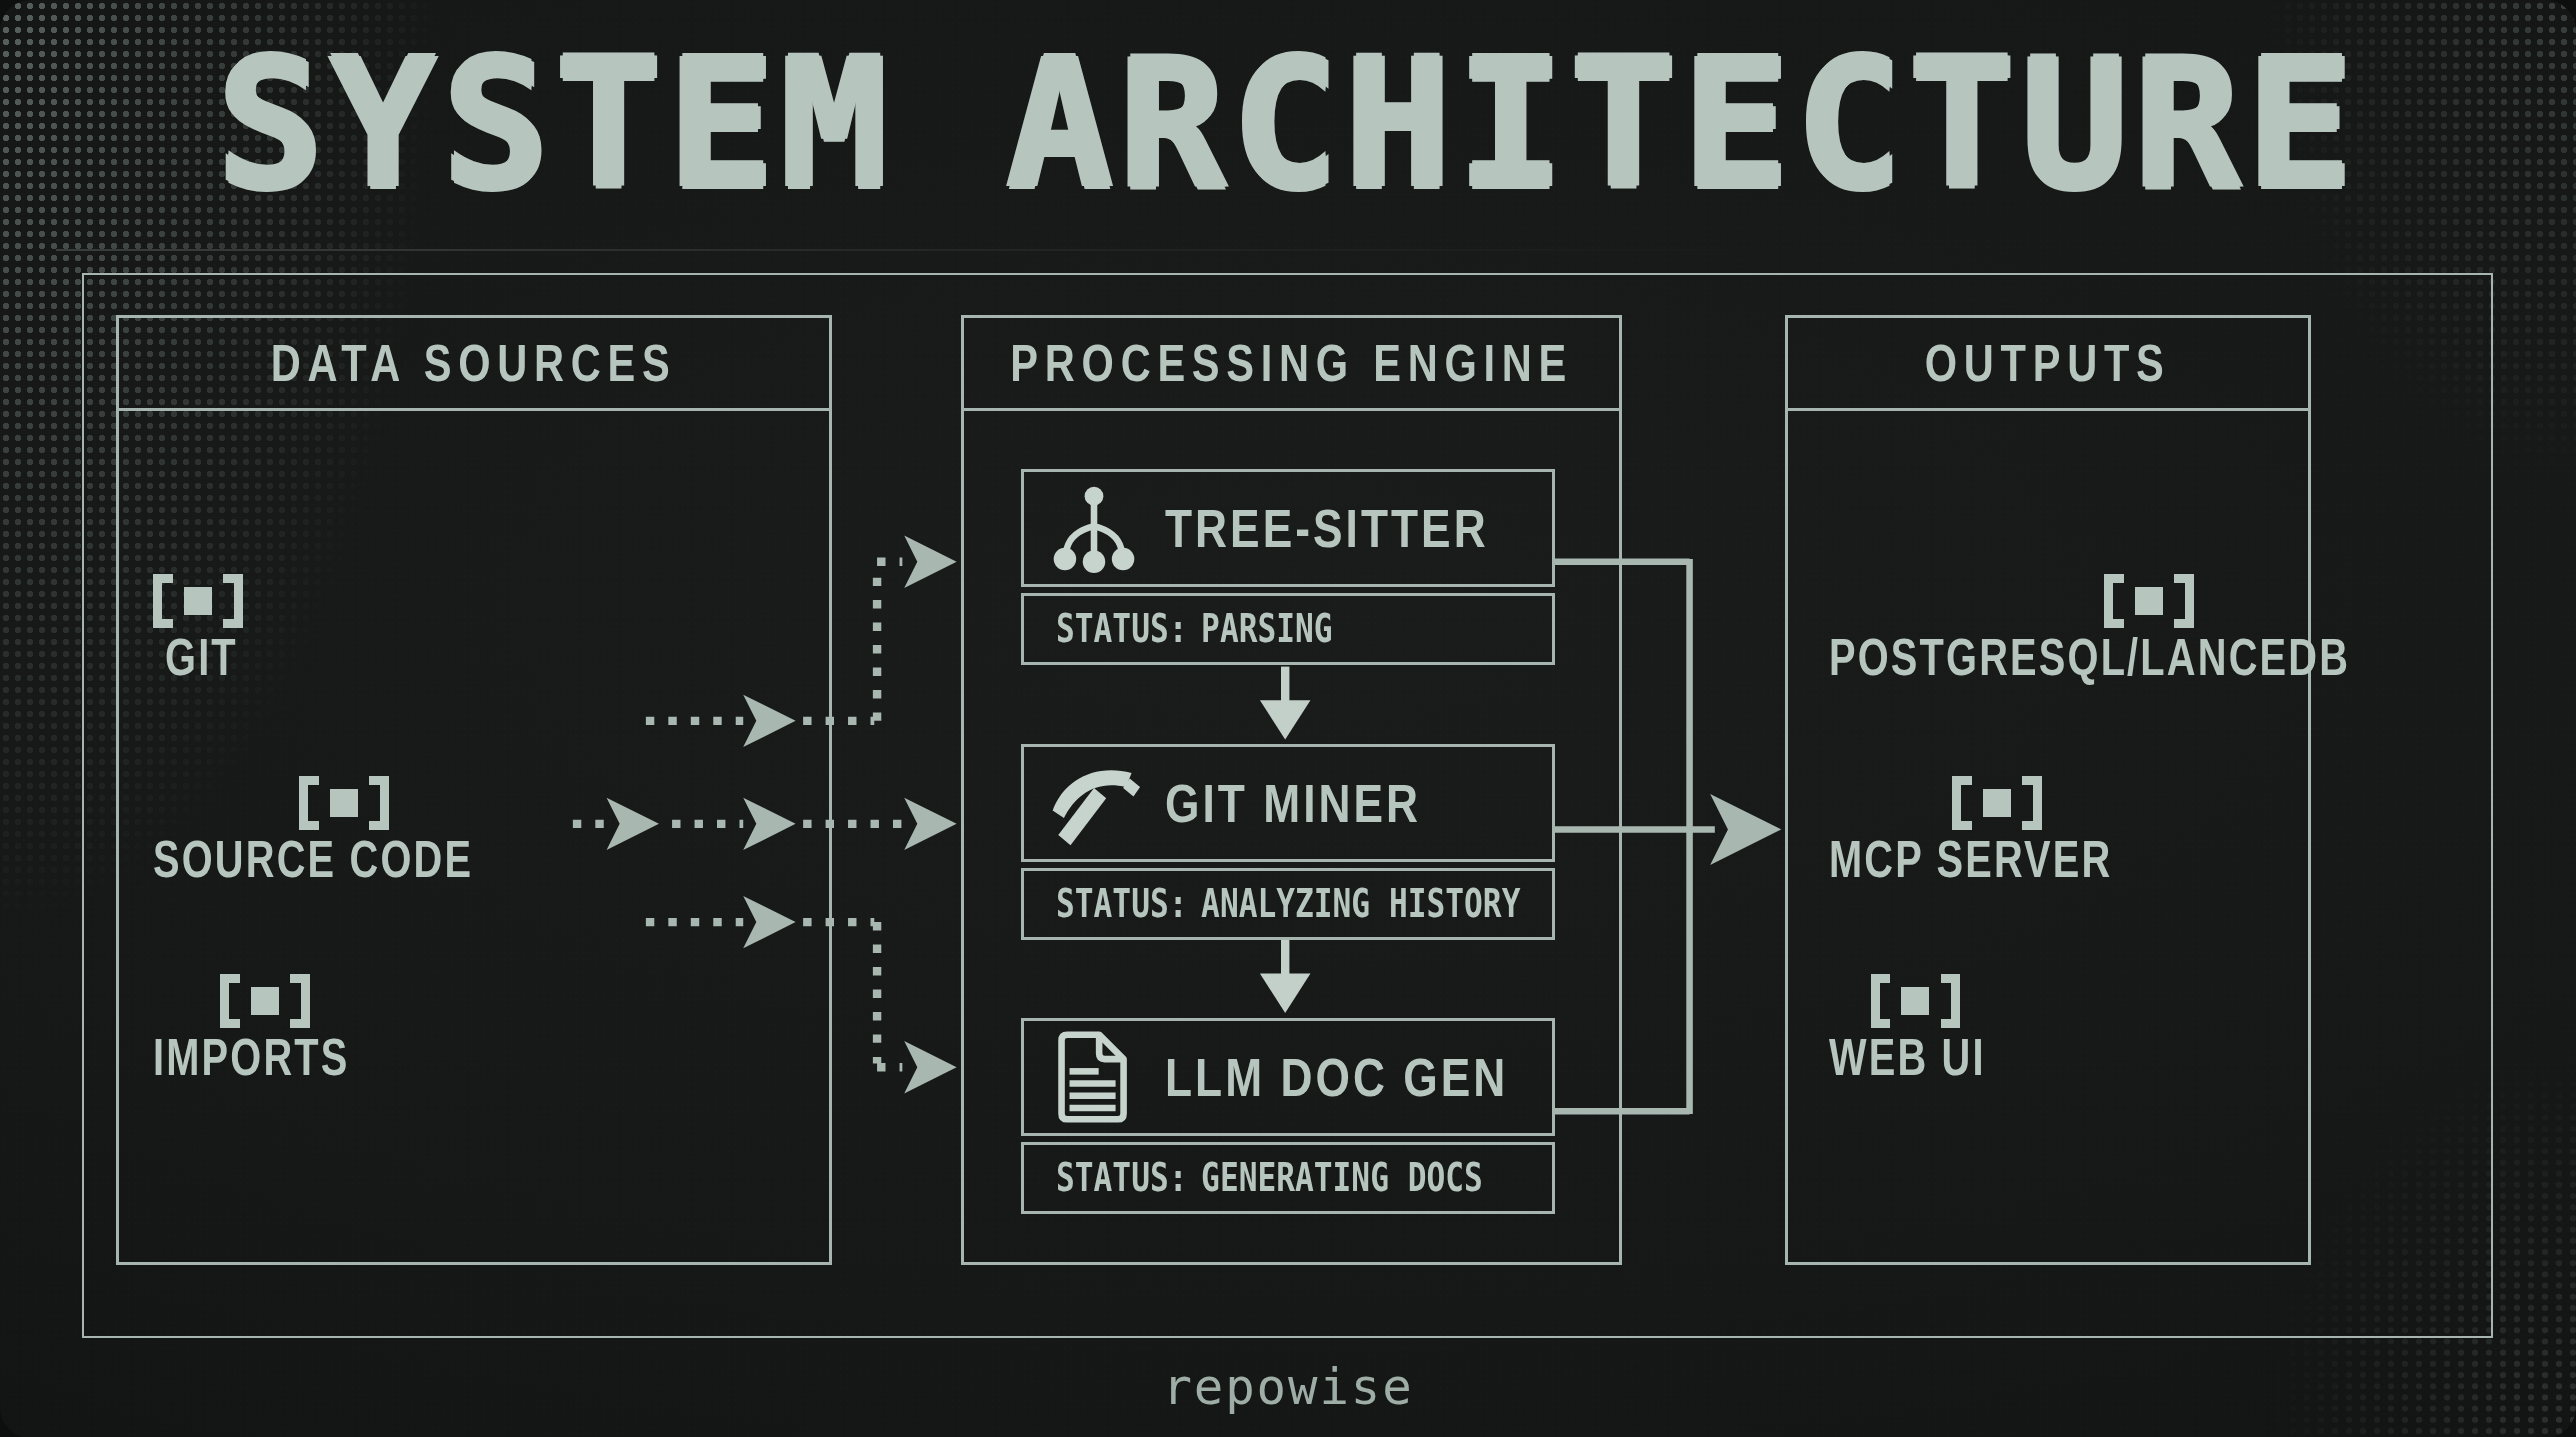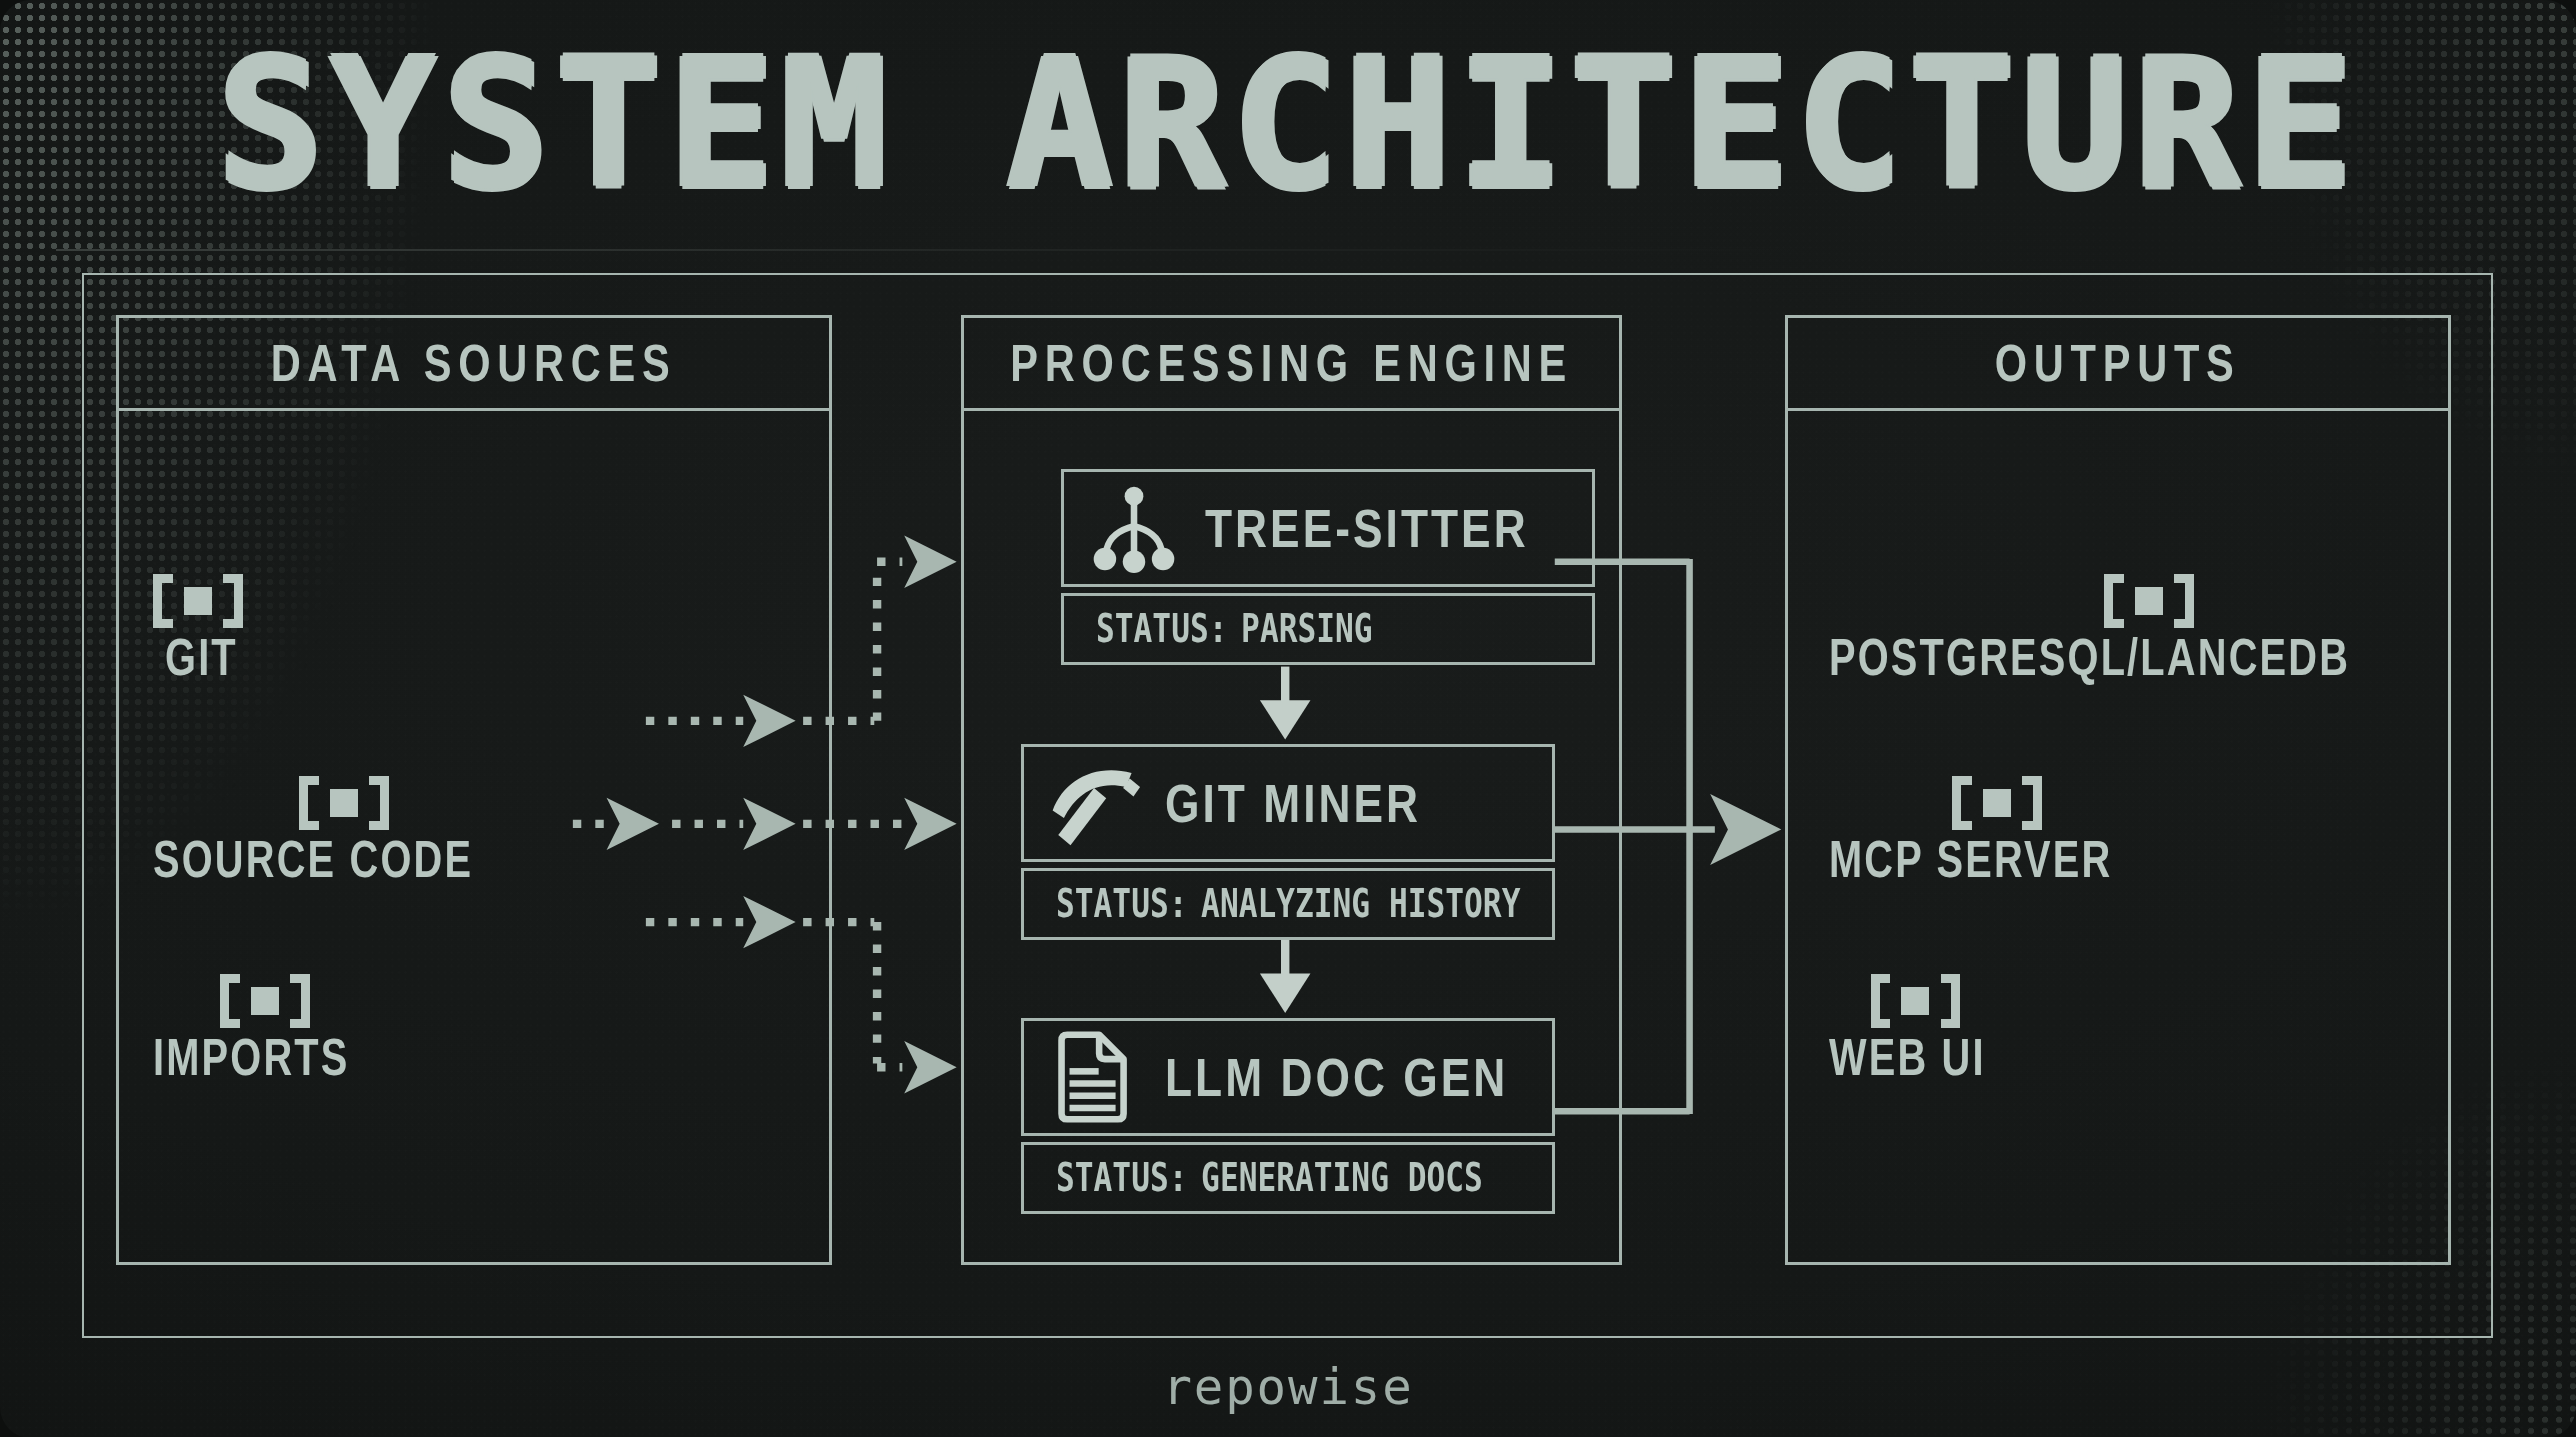--- a/index.html
+++ b/index.html
@@ -43,38 +43,38 @@
   }
   .footer{
     position:absolute;left:0;top:1359px;width:100%;text-align:center;
     font-family:"DejaVu Sans Mono",monospace;font-size:49px;color:var(--dim);letter-spacing:1.9px;
   }
   
   .frame{position:absolute;left:82px;top:273px;width:2407px;height:1061px;border:2.8px solid var(--line);}
   .panel{position:absolute;top:315px;height:950px;border:3.7px solid var(--line);box-sizing:border-box;}
   .panel-data{left:116px;width:716px;}
   .panel-proc{left:961px;width:661px;}
-  .panel-out{left:1785px;width:666px;}
+  .panel-out{left:1785px;width:526px;}
   .panel-header{height:90px;border-bottom:3.7px solid var(--line);display:flex;align-items:center;justify-content:center;}
   .cond{display:inline-block;transform:scaleX(.8);transform-origin:left center;white-space:nowrap;}
   .cond-c{transform-origin:center center;}
   .hdr-txt{font-weight:700;font-size:52px;letter-spacing:8.4px;color:var(--ink);}
   
   .item{position:absolute;display:flex;align-items:center;height:60px;flex-direction:column;}
   .panel-data .item{left:34px;}
   .panel-out .item{left:41px;}
   .item-1{top:256px;} .item-2{top:458px;} .item-3{top:656px;}
   .bracket{display:flex;align-items:center;margin-right:28px;}
   .br-l,.br-r{width:19.7px;height:54px;box-sizing:border-box;border:9.4px solid var(--ink);}
   .br-l{border-right:none;} .br-r{border-left:none;}
   .sq{width:28px;height:28px;background:var(--ink);margin:0 11.2px;}
   .lbl{font-weight:700;font-size:51px;letter-spacing:2.8px;color:var(--ink);transform:scaleX(.78);}
   
   .module{position:absolute;left:57px;width:534px;}
-  .mod-1{top:151px;margin-left:40px;} .mod-2{top:426px;} .mod-3{top:700px;}
+  .mod-1{top:151px;} .mod-2{top:426px;} .mod-3{top:700px;}
   .mod-title{height:118px;border:3.7px solid var(--line);box-sizing:border-box;display:flex;align-items:center;padding:0 22.5px;}
   .mod-status{margin-top:5.6px;height:72px;border:3.7px solid var(--line);box-sizing:border-box;display:flex;align-items:center;padding:0 32px;}
   .mod-icon{width:94px;height:94px;flex:0 0 auto;margin-right:24px;display:flex;align-items:center;justify-content:center;}
   .mod-name{font-weight:700;font-size:54px;letter-spacing:3.7px;color:var(--ink);transform:scaleX(.82);}
   .status-line{font-family:"DejaVu Sans Mono",monospace;font-weight:700;font-size:39px;color:var(--ink);transform:scaleX(.8);}
   .status-line .sv{margin-left:17px;}
   .overlay{position:absolute;left:0;top:0;pointer-events:none;}
 </style>
 </head>
 <body>

